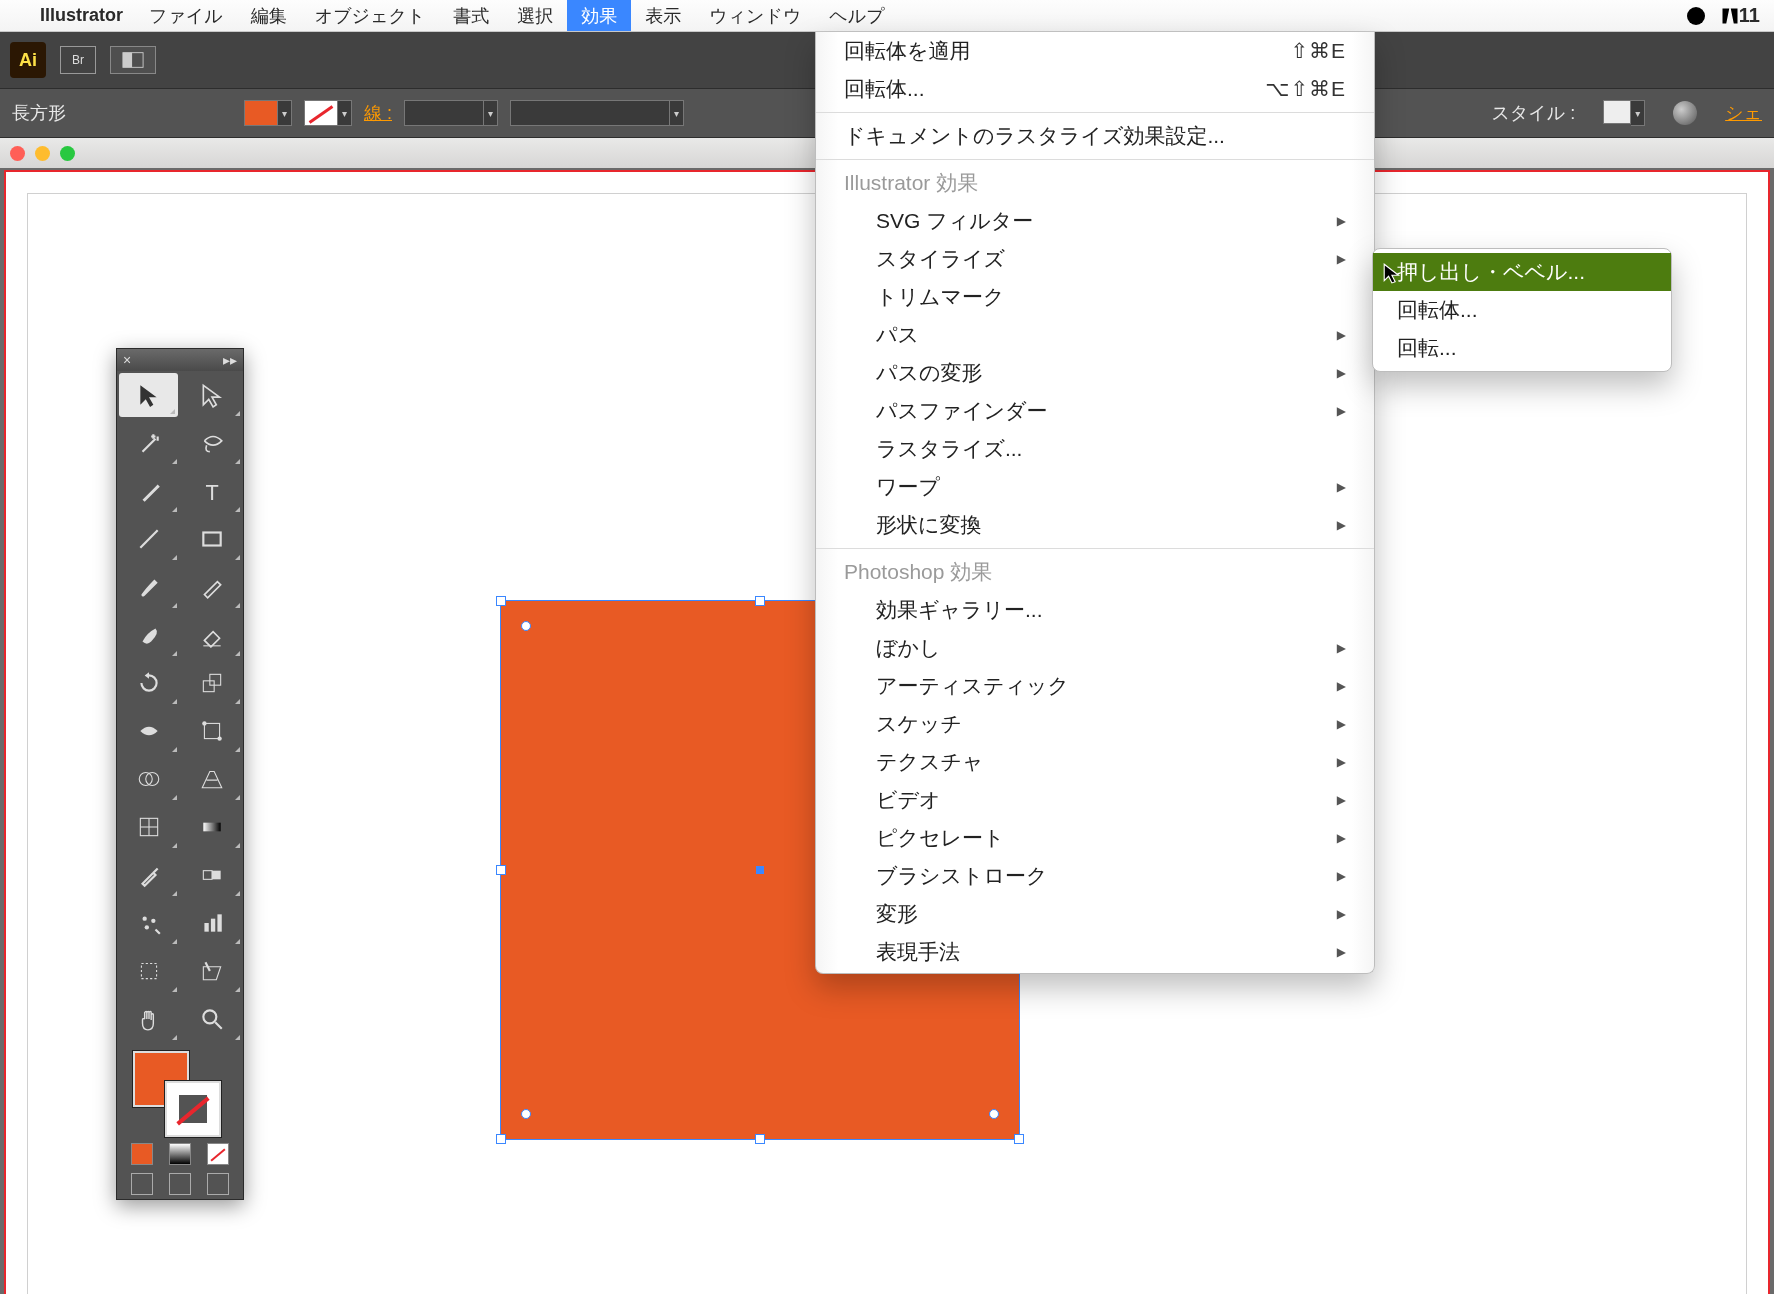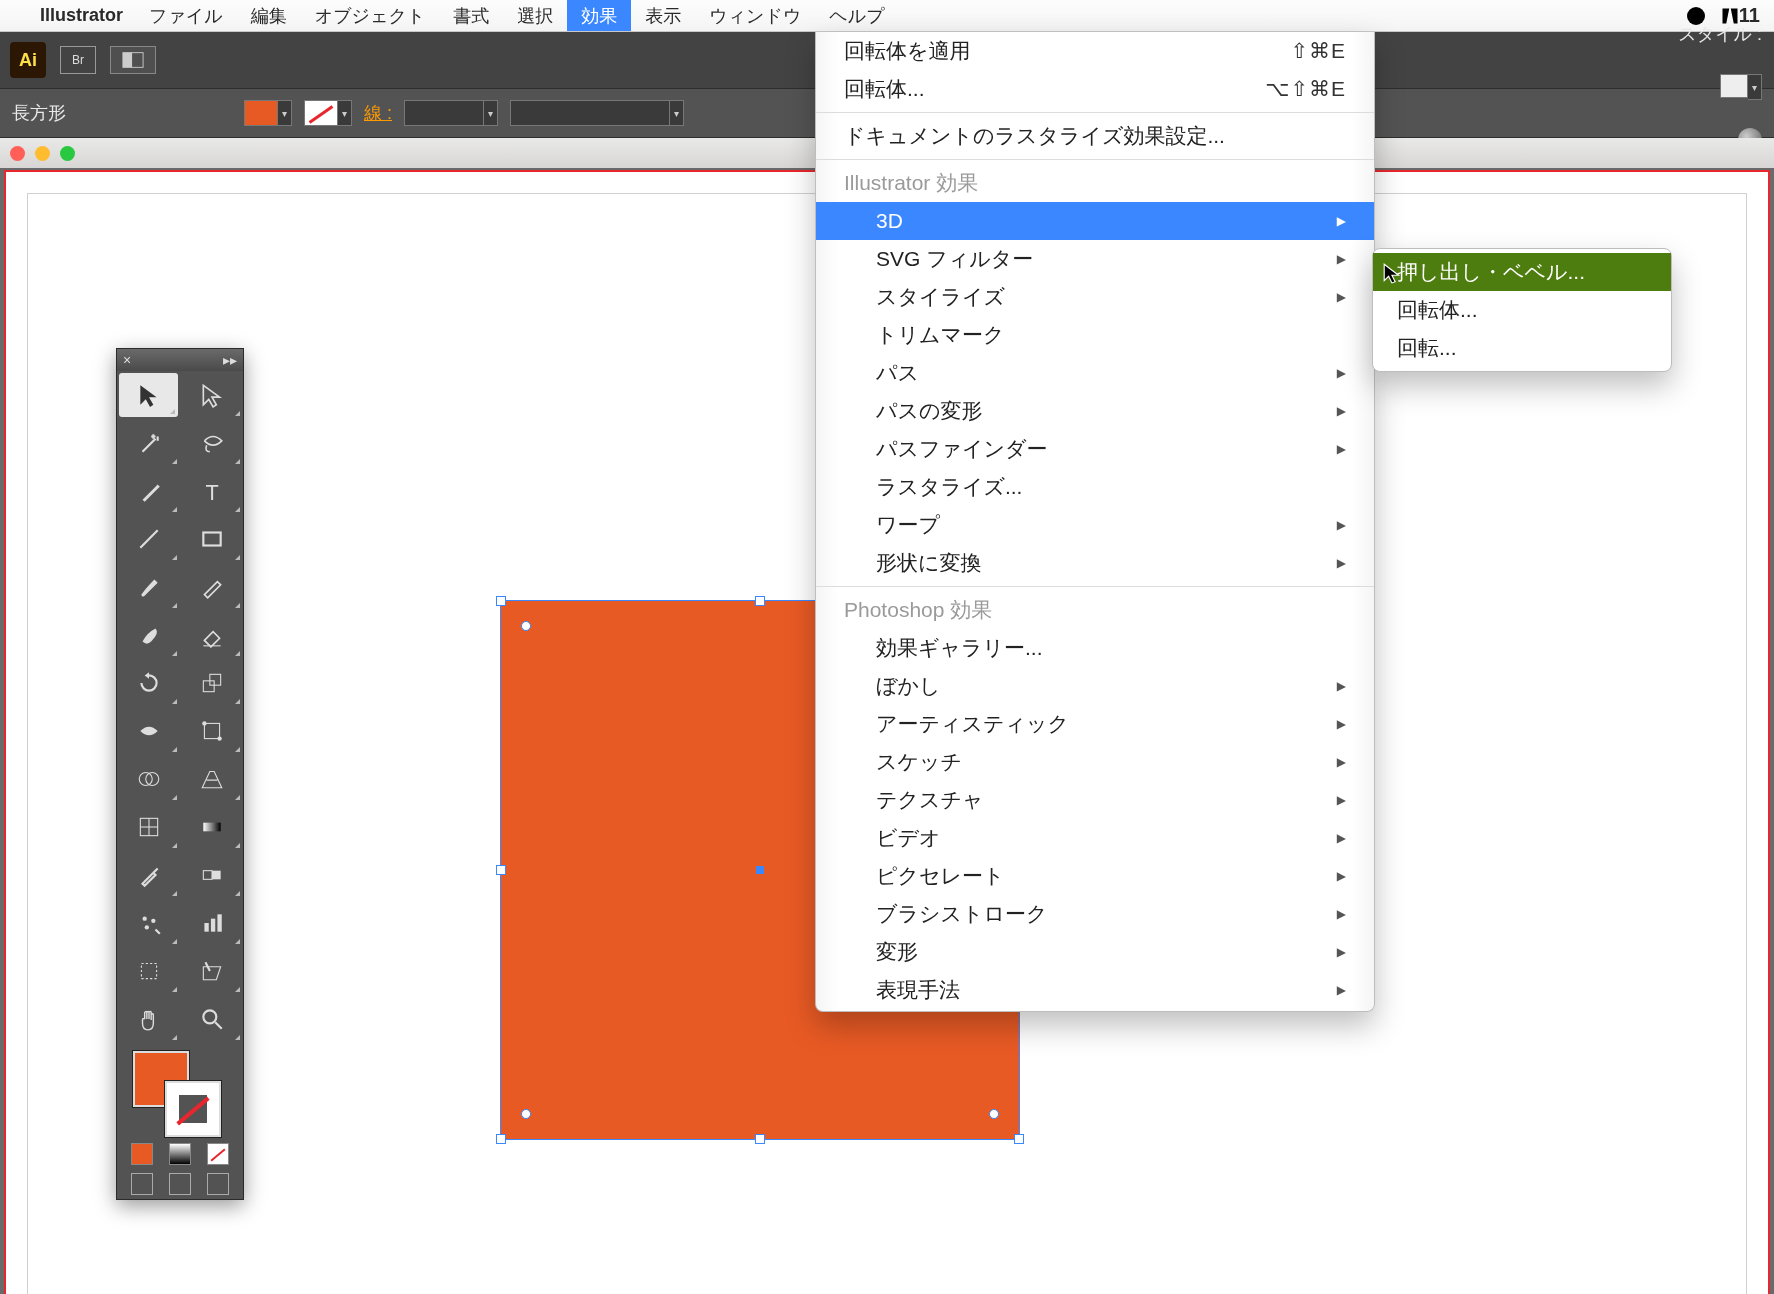--- a/index.html
+++ b/index.html
@@ -27,21 +27,21 @@
   
   .controlbar{height:50px;background:#535353;border-top:1px solid #2d2d2d;border-bottom:1px solid #2d2d2d;display:flex;align-items:center;color:#e8e8e8;font-size:18px;padding:0 12px;gap:12px;}
   .controlbar .shape-name{min-width:220px;}
   .swatch{width:34px;height:26px;border:1px solid #777;display:inline-block;position:relative;}
   .swatch.orange{background:#e85a24;}
   .swatch.none{background:#fff;}
   .swatch.none::after{content:"";position:absolute;left:2px;right:2px;top:50%;border-top:3px solid #e8262d;transform:rotate(-35deg);}
   .dd{width:14px;height:26px;background:#3a3a3a;border:1px solid #777;border-left:none;display:inline-flex;align-items:center;justify-content:center;color:#ccc;font-size:10px;}
   .stroke-sel{width:80px;height:26px;background:#3a3a3a;border:1px solid #777;}
   .wide-sel{width:160px;height:26px;background:#3a3a3a;border:1px solid #777;}
-  .controlbar .right{margin-left:auto;display:flex;align-items:flex-end;gap:28px;flex-direction:column;}
+  .controlbar .right{margin-left:auto;display:flex;align-items:center;gap:28px;}
   .style-swatch{width:28px;height:24px;background:#eee;border:1px solid #777;}
   .docsetup{width:24px;height:24px;border-radius:50%;background:radial-gradient(circle at 35% 35%,#ccc,#555);}
   .orange-link{color:#ff9a00;text-decoration:underline;}
 
   
   .docwin{position:absolute;left:0;top:138px;right:0;bottom:0;background:#6a6a6a;}
   .titlebar{height:30px;background:linear-gradient(#e9e9e8,#d7d6d5);display:flex;align-items:center;gap:10px;padding:0 10px;}
   .tl{width:15px;height:15px;border-radius:50%;}
   .tl.red{background:#ff5f57;} .tl.yel{background:#febc2e;} .tl.grn{background:#28c840;}
   .titlebar .title{flex:1;text-align:center;color:#575757;font-size:18px;}
@@ -581,23 +581,20 @@
     <span>回転体...</span>
     <span class="shortcut">⌥⇧⌘E</span>
   </div>
   <hr>
   <div class="row">
     <span>ドキュメントのラスタライズ効果設定...</span>
   </div>
   <hr>
   <div class="row header">Illustrator 効果</div>
   <div id="section1">
-      <div class="row sub has-arrow active">
-        <span>3D</span>
-      </div>
       <div class="row sub has-arrow">
         <span>SVG フィルター</span>
       </div>
       <div class="row sub has-arrow">
         <span>スタイライズ</span>
       </div>
       <div class="row sub">
         <span>トリムマーク</span>
       </div>
       <div class="row sub has-arrow">

